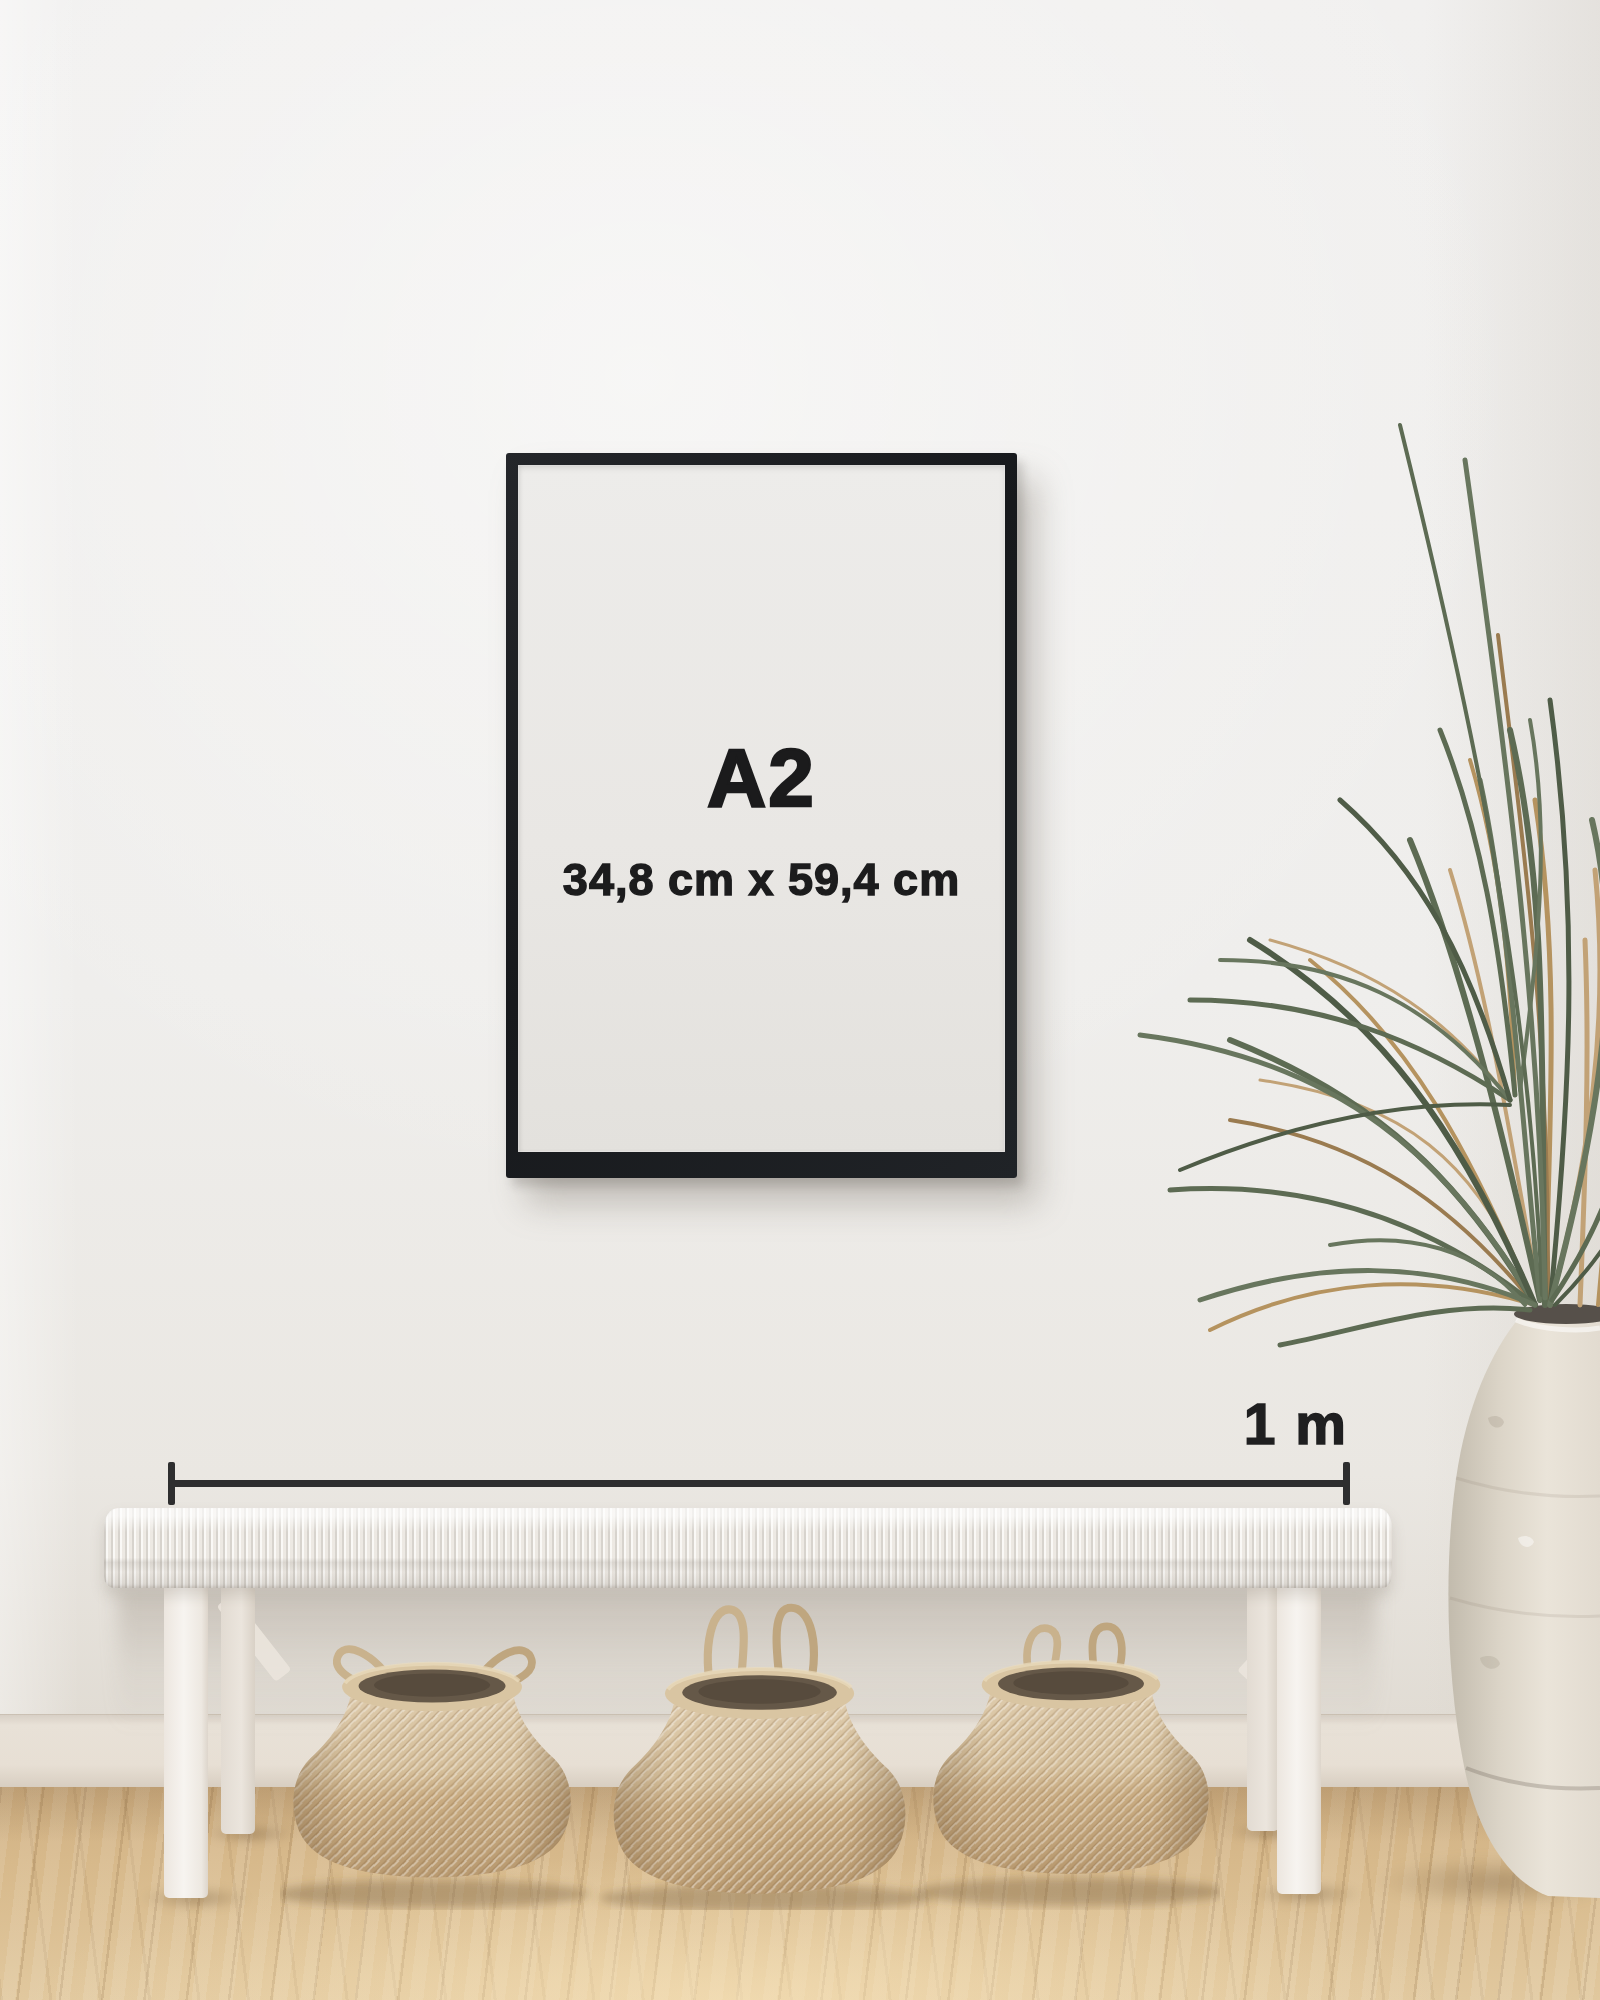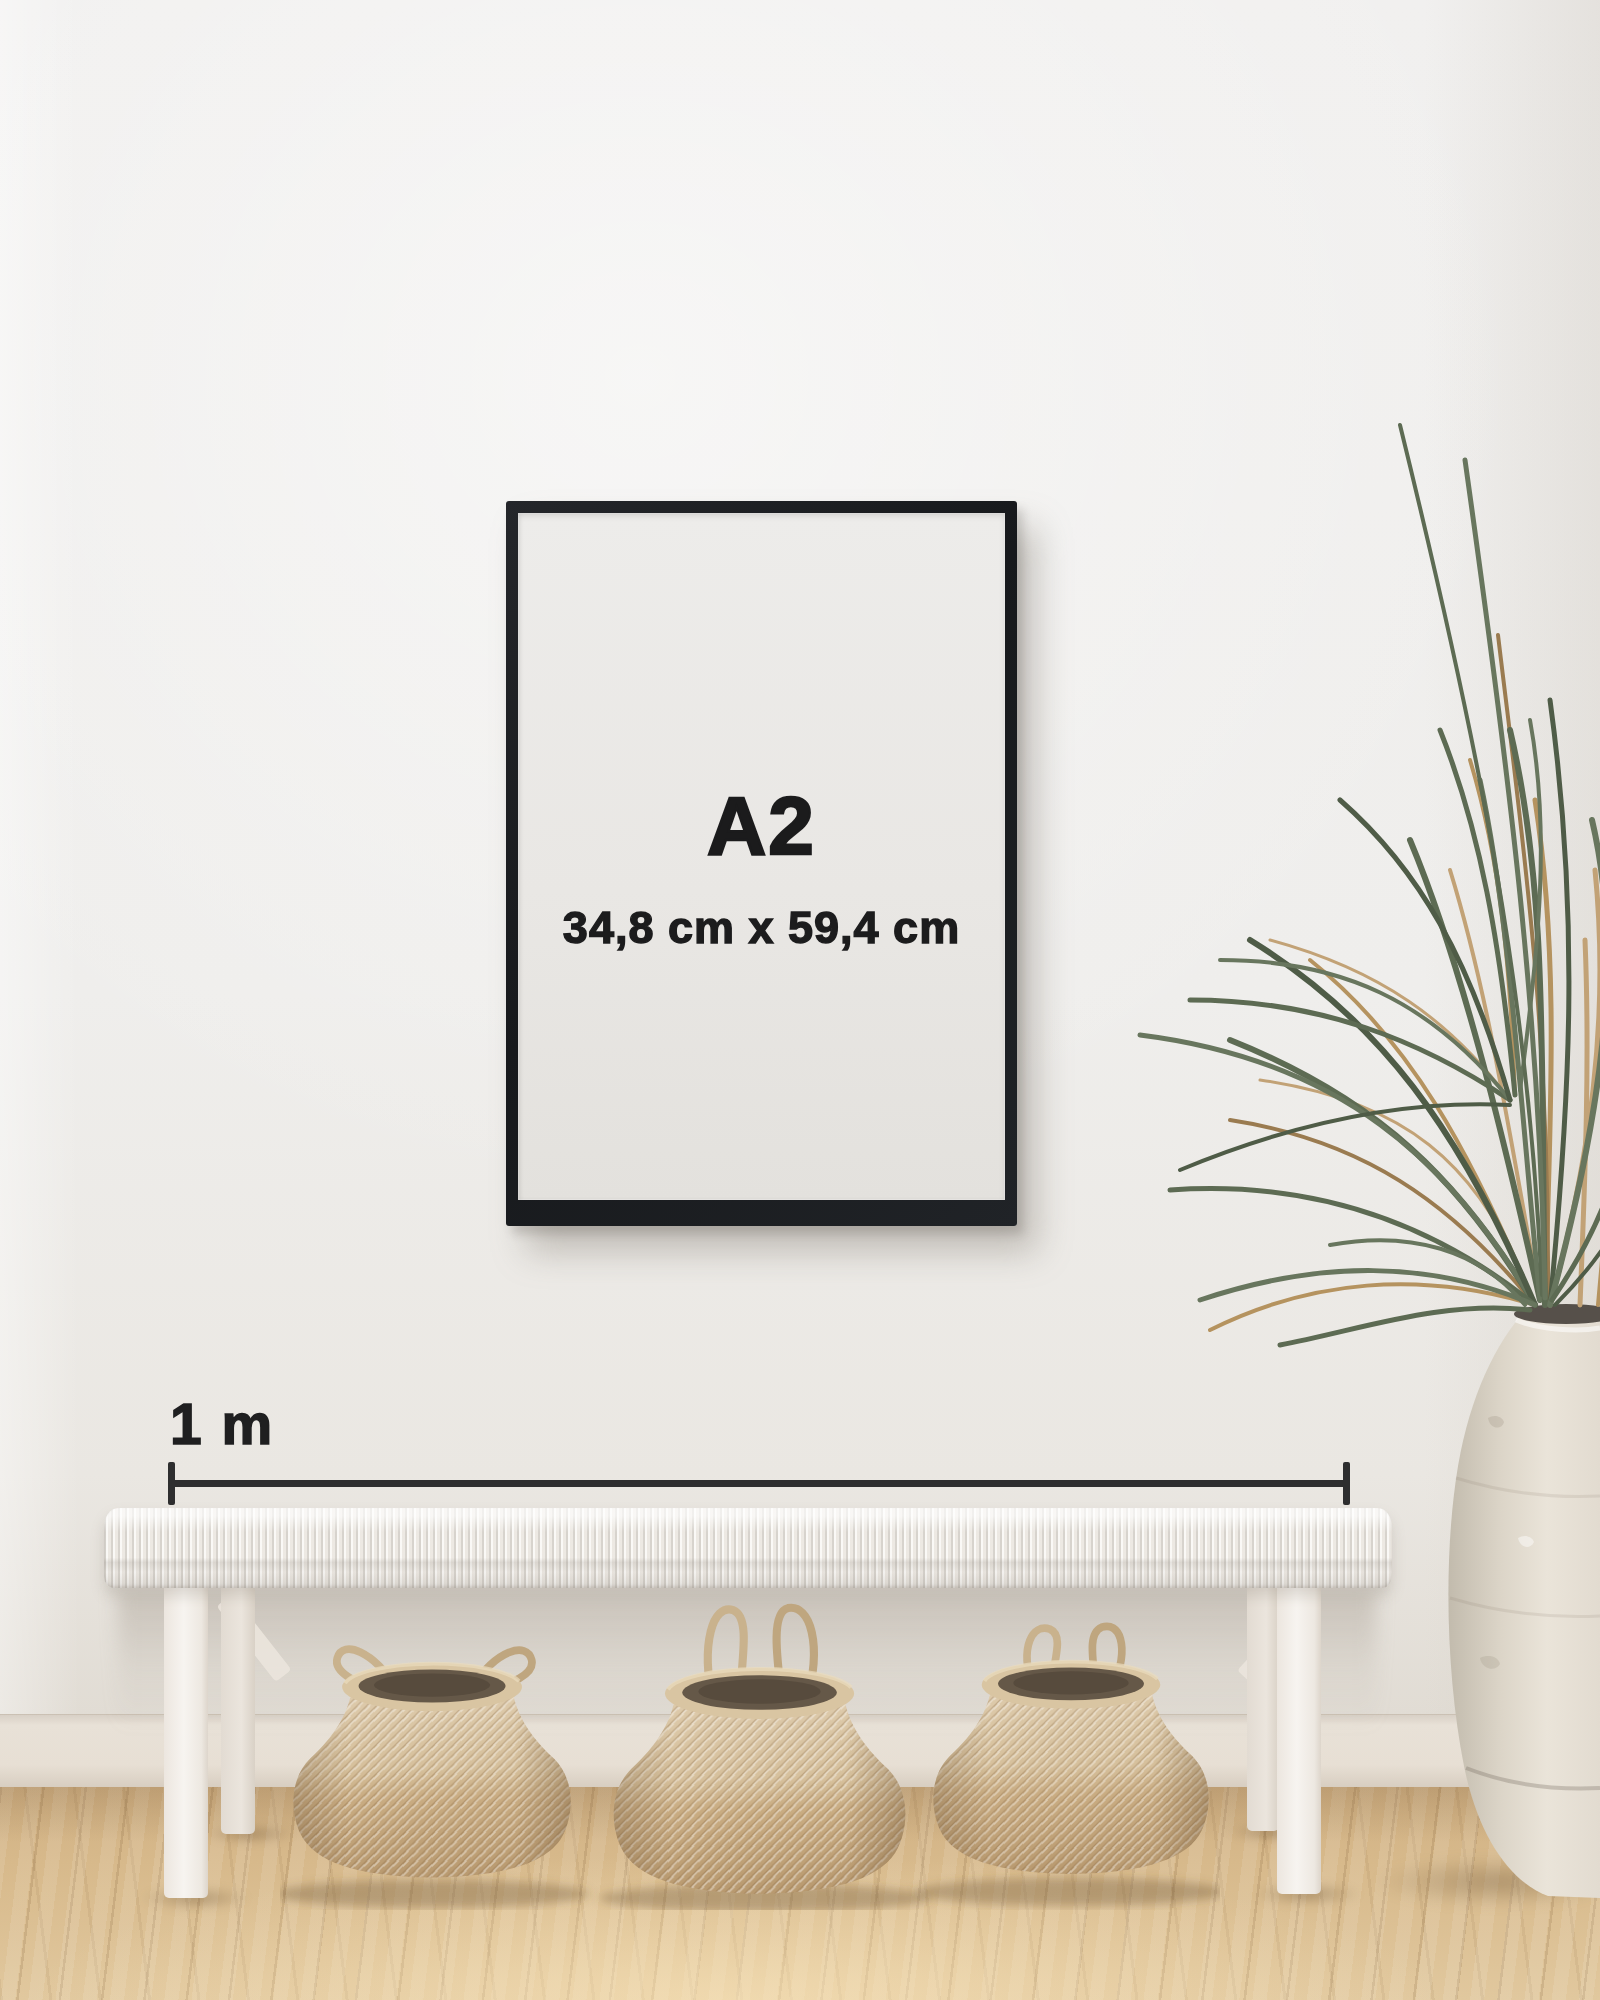--- a/index.html
+++ b/index.html
@@ -32,41 +32,40 @@
       repeating-linear-gradient(83deg, rgba(118,84,46,0.09) 0 3px, rgba(0,0,0,0) 3px 49px),
       repeating-linear-gradient(97deg, rgba(118,84,46,0.17) 0 2.5px, rgba(0,0,0,0) 2.5px 42px),
       linear-gradient(180deg,#d0b083 0%,#d7b98b 35%,#e1c89e 100%);
   }
   
   .frame{
     position:absolute;left:506px;top:453px;width:511px;height:725px;
     background:linear-gradient(135deg,#24262a 0%,#17191c 45%,#202327 100%);
     border-radius:3px;
     box-shadow: 6px 8px 10px rgba(60,55,48,0.18), 20px 26px 34px rgba(130,122,112,0.40);
-    margin-top: 48px;
   }
   .poster{
     position:absolute;left:12px;top:12px;right:12px;bottom:26px;
     background:linear-gradient(180deg,#edecea 0%,#e9e7e4 55%,#e3e1dd 100%);
     box-shadow: inset 0 3px 6px rgba(0,0,0,0.10), inset 2px 0 4px rgba(0,0,0,0.05), inset 0 0 0 1px rgba(255,255,255,0.35);
   }
   .poster .size-label{
     position:absolute;left:0;top:272px;width:100%;text-align:center;
     font-size:82px;font-weight:bold;letter-spacing:2px;color:#1b1b1c;
     -webkit-text-stroke:2.5px #1b1b1c;line-height:1;
   }
   .poster .dims-label{
     position:absolute;left:0;top:392px;width:100%;text-align:center;
     font-size:45px;font-weight:bold;letter-spacing:1px;color:#1c1c1d;
     -webkit-text-stroke:1.4px #1c1c1d;line-height:1;
   }
   
   .scalebar{position:absolute;left:170px;top:1396px;width:1178px;height:112px;}
   .scale-label{
-    position:absolute;left:0;top:0;width:100%;text-align:left;
+    position:absolute;left:0;top:0;width:100%;text-align:right;
     font-size:57px;font-weight:bold;letter-spacing:2px;color:#1f1f20;
     -webkit-text-stroke:1.5px #1f1f20;line-height:1;
   }
   .scale-line{
     position:absolute;left:0;right:0;top:84px;height:7px;background:#2e2e2f;border-radius:2px;
   }
   .scale-line::before,.scale-line::after{
     content:"";position:absolute;top:-18px;width:7px;height:43px;background:#2e2e2f;border-radius:2px;
   }
   .scale-line::before{left:-2px;}

